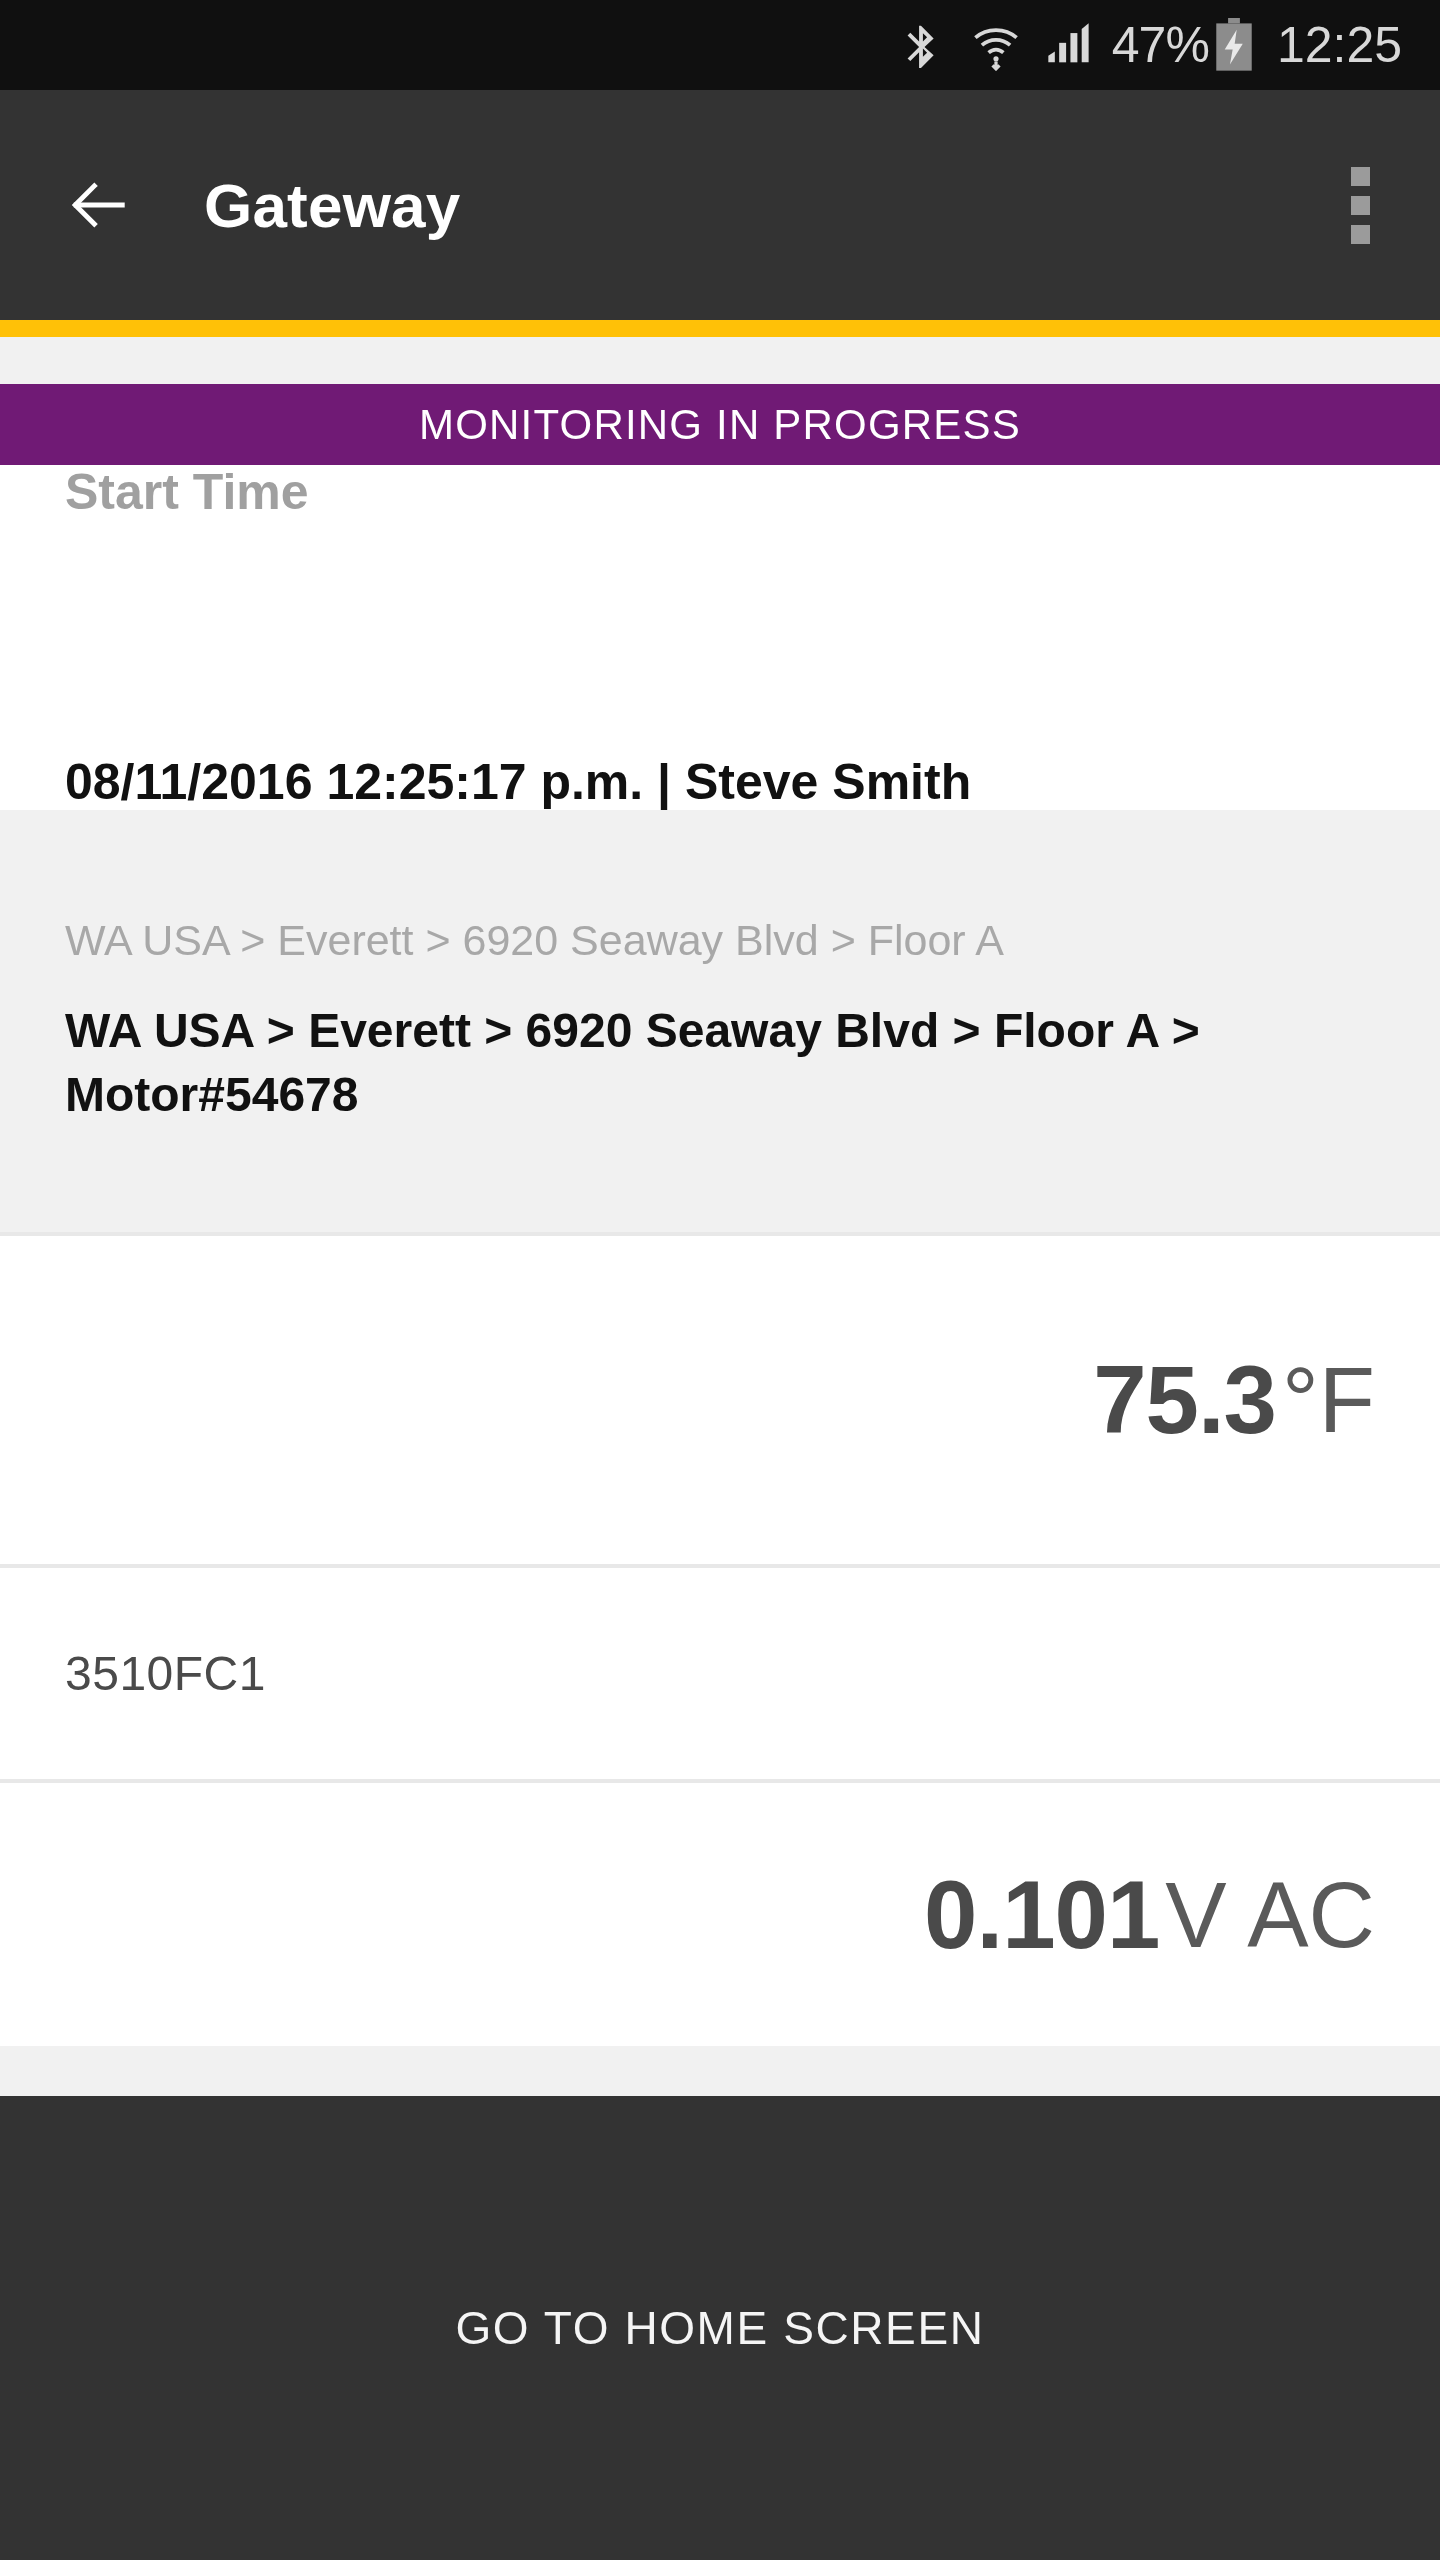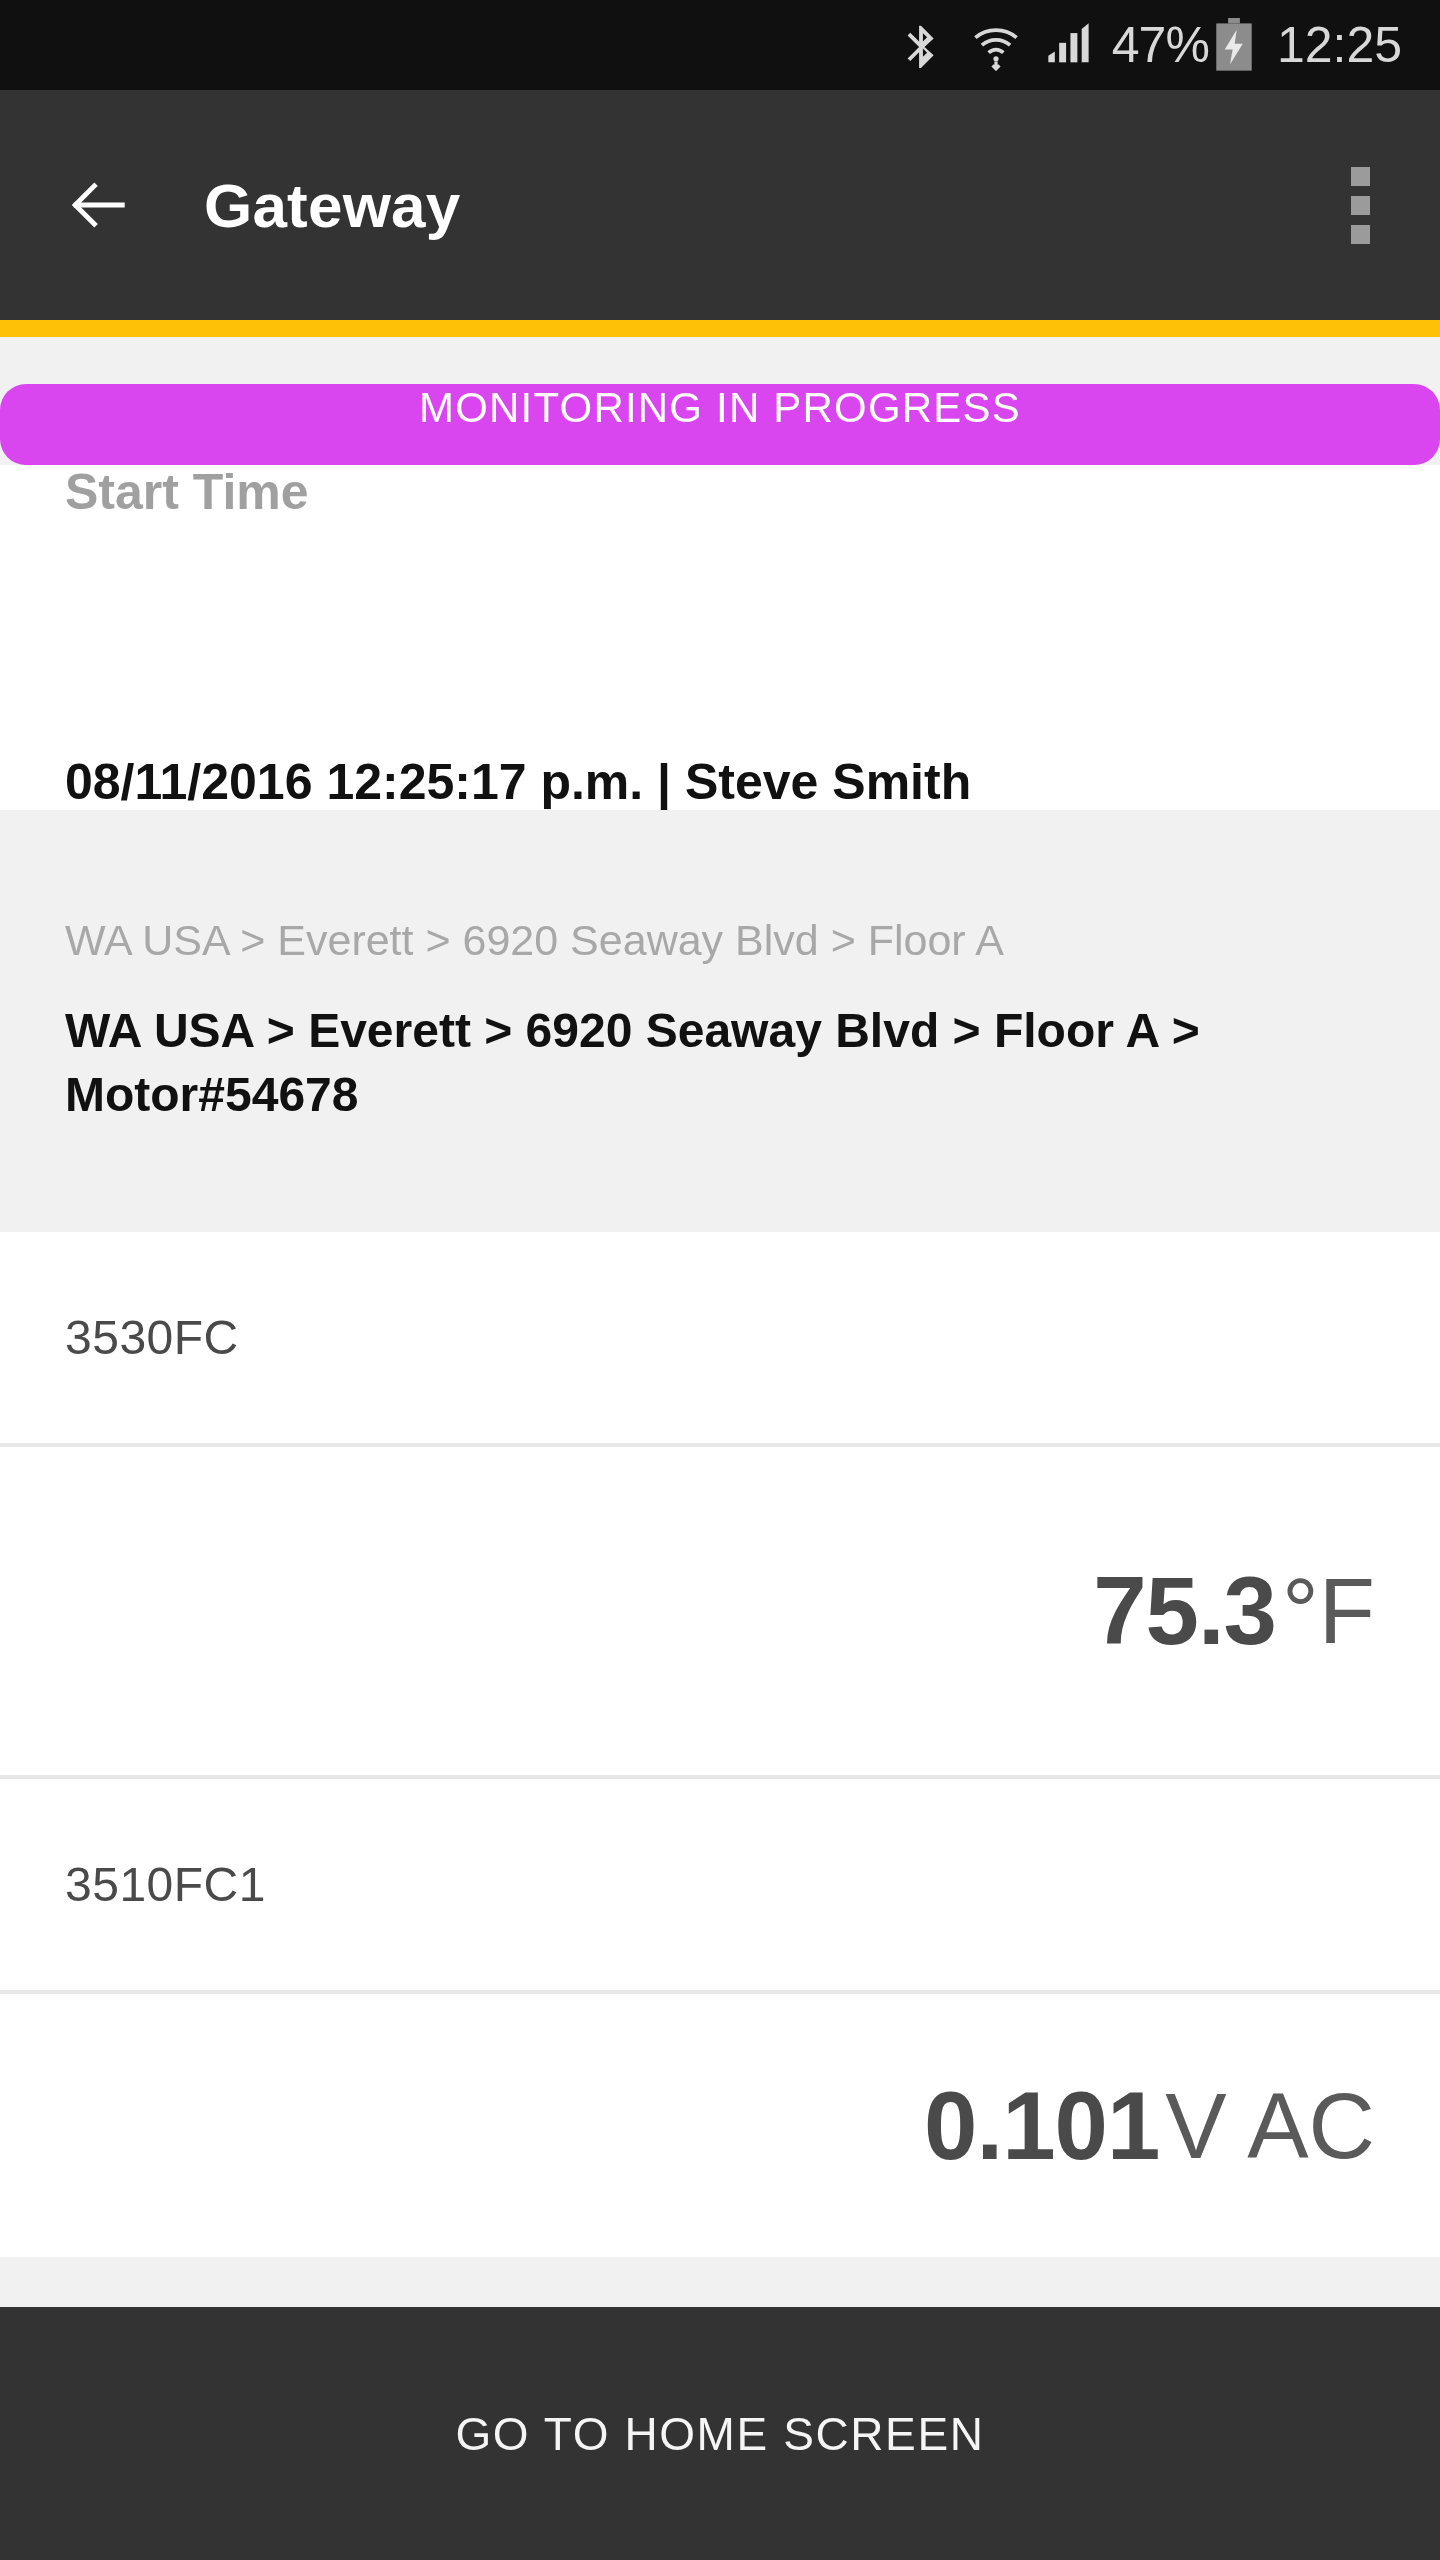--- a/index.html
+++ b/index.html
@@ -47,22 +47,22 @@
     position:absolute; right:56px; top:50%; transform:translateY(-50%);
     width:48px; height:96px; display:flex; flex-direction:column;
     align-items:center; justify-content:center; gap:10px; cursor:pointer;
   }
   .overflow span { width:19px; height:19px; background:#9b9b9b; display:block; }
 
   
   .accentbar { height:17px; flex:0 0 17px; background:#FFC107; }
   .gap-sm { height:47px; flex:0 0 47px; background:#f1f1f1; }
   .statusbanner {
-    height:81px; flex:0 0 81px; background:#d946ef;
-    display:flex; align-items:flex-start; justify-content:center;border-radius:26px;
+    height:81px; flex:0 0 81px; background:#701a75;
+    display:flex; align-items:center; justify-content:center;
   }
   .statusbanner-text {
     color:#ffffff; font-size:42px; font-weight:400; letter-spacing:1.2px;
   }
 
   
   .card { background:#ffffff; padding:0 65px; }
   .card-starttime { flex:0 0 345px; display:flex; flex-direction:column; justify-content:space-between; }
   .label-muted {
     color:#a0a0a0; font-size:50px; font-weight:700; line-height:1.1;
@@ -184,23 +184,20 @@
   <div class="card card-starttime">
     <div class="label-muted">Start Time</div>
     <div class="value-strong">08/11/2016 12:25:17 p.m. | Steve Smith</div>
   </div>
 
   <div class="breadcrumb-section">
     <div class="crumb-muted">WA USA &gt; Everett &gt; 6920 Seaway Blvd &gt; Floor A</div>
     <div class="crumb-strong">WA USA &gt; Everett &gt; 6920 Seaway Blvd &gt; Floor A &gt; Motor#54678</div>
   </div>
 
-  <div class="sensor-name-row">
-    <span class="sensor-name">3530FC</span>
-  </div>
   <div class="divider"></div>
 
   <div class="sensor-value-row vr-temp">
     <span class="reading">
       <span class="reading-num">75.3</span>
       <span class="reading-unit">°F</span>
     </span>
   </div>
   <div class="divider"></div>
 

